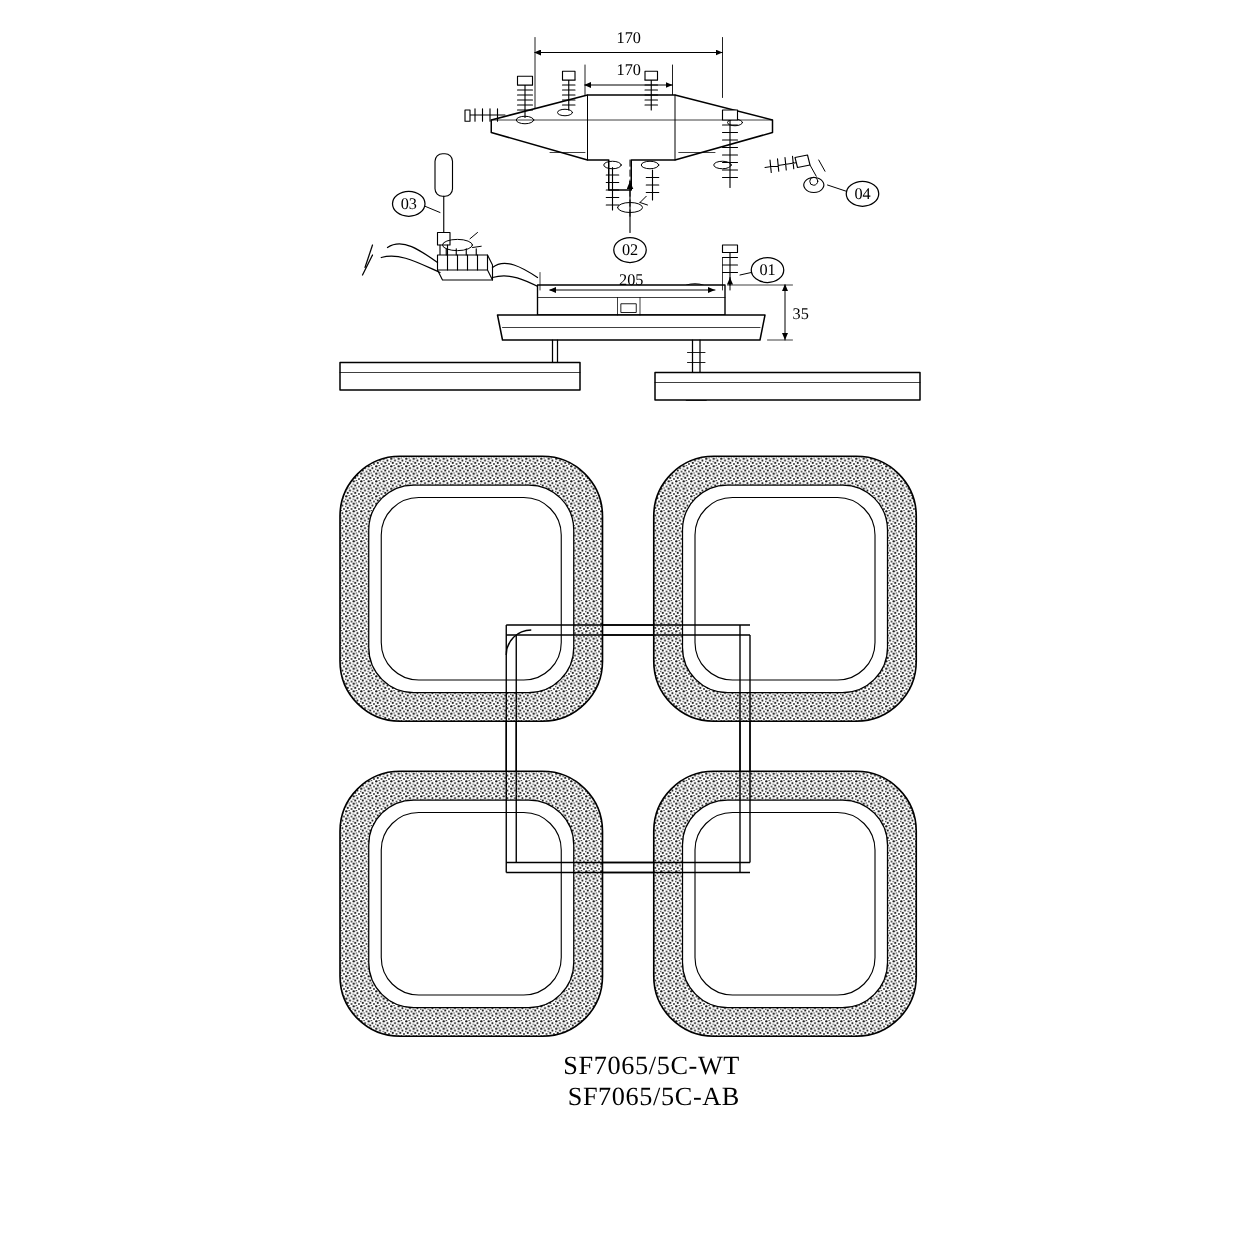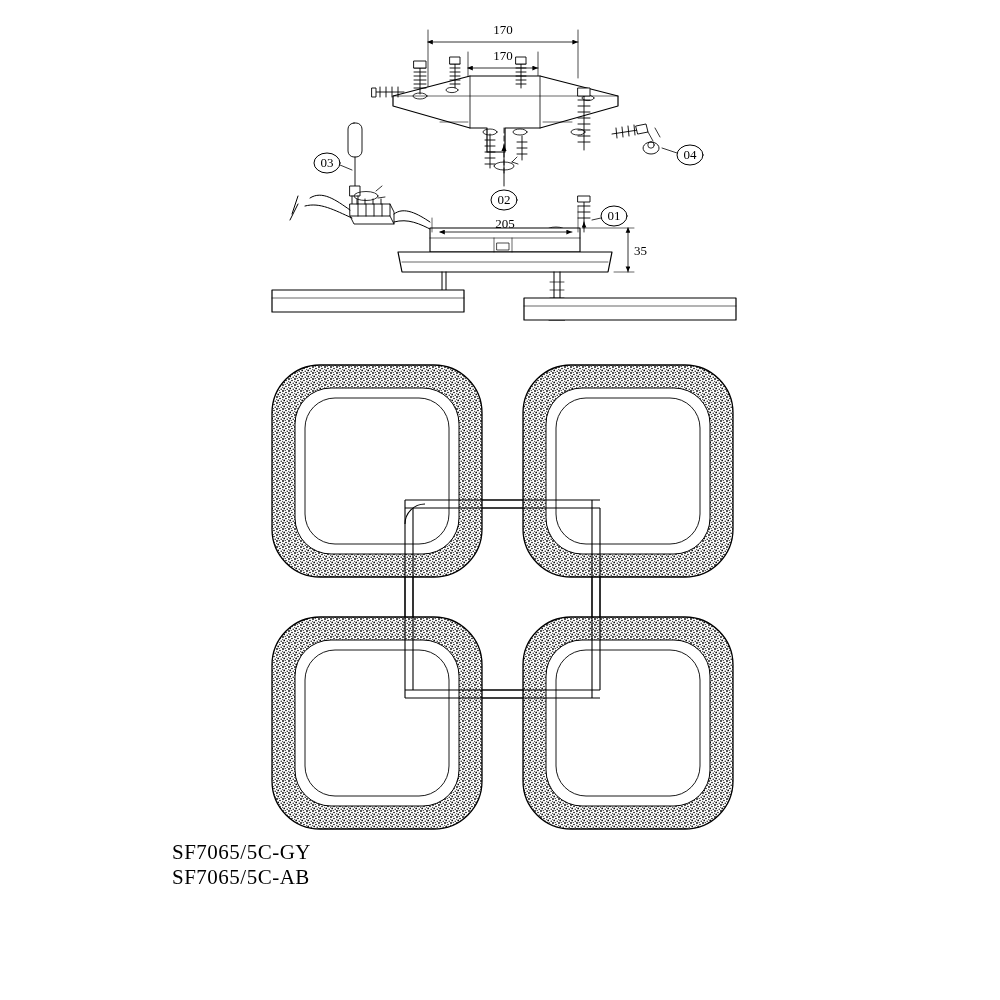--- a/index.html
+++ b/index.html
@@ -13,20 +13,21 @@
     font-family: "Liberation Serif", serif;
     color: #000000;
     position: relative;
     overflow: hidden;
   }
   #sheet {
     position: absolute;
     left: 0; top: 0;
     width: 1000px;
     height: 1000px;
+    text-align: right;
   }
   svg.layer {
     position: absolute;
     left: 0; top: 0;
     width: 1000px;
     height: 1000px;
   }
   .dimtext {
     font-family: "Liberation Serif", serif;
     font-size: 13px;
@@ -255,17 +256,17 @@
         <rect x="556" y="650" width="144" height="146" rx="30" ry="30" fill="#ffffff" stroke="#000" stroke-width="0.9"></rect>
       </g>
 
       <path d="M405,500 L600,500 M405,508 L600,508 M405,690 L600,690 M405,698 L600,698" stroke-width="1.1"></path>
       <path d="M405,500 L405,698 M413,508 L413,690 M592,500 L592,698 M600,508 L600,690" stroke-width="1.1"></path>
       <path d="M405,524 a20,20 0 0,1 20,-20" stroke-width="1.1" fill="none"></path>
     </g>
   </svg>
 
   <div id="model-list">
-    <div class="model-line">SF7065/5C-GY</div>
+    <div class="model-line">SF7065/5C-WT</div>
     <div class="model-line">SF7065/5C-AB</div>
   </div>
 
 </div>
 
 </body></html>

